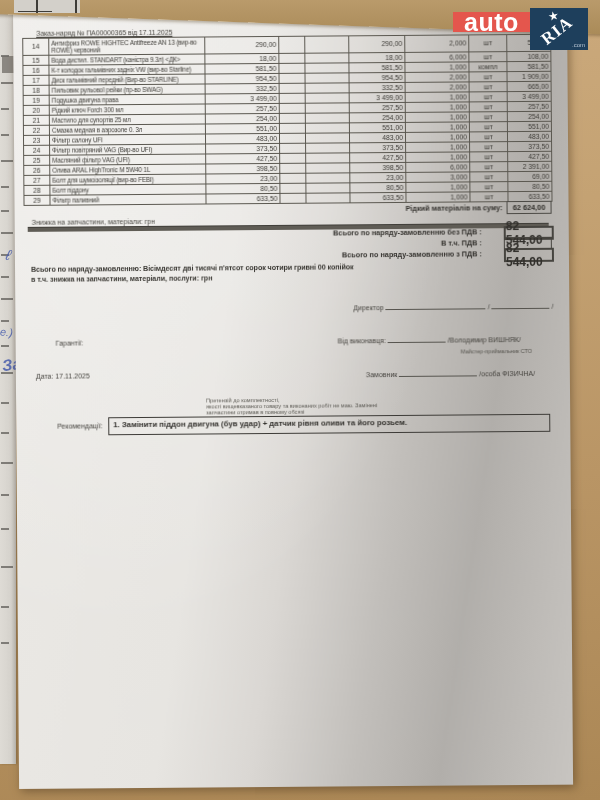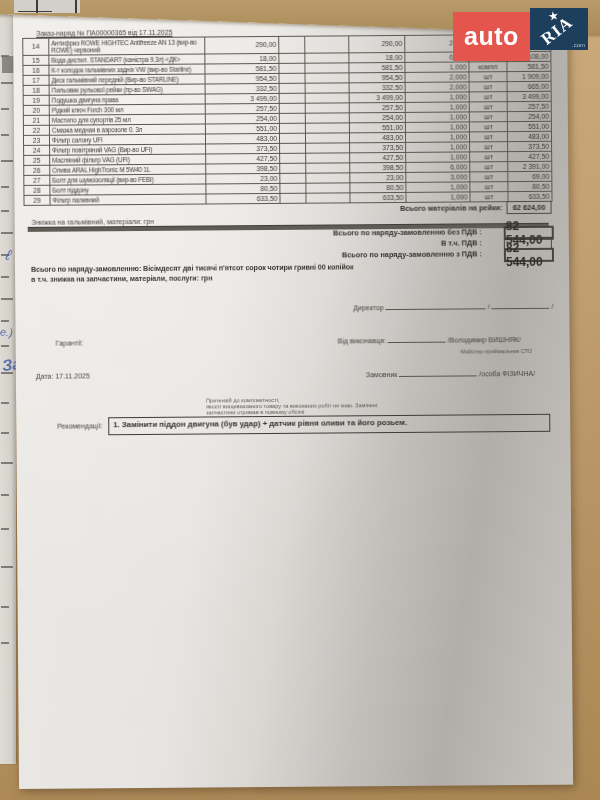--- a/index.html
+++ b/index.html
@@ -92,21 +92,21 @@
   .disclaimer{position:absolute;left:190px;top:388px;font-size:5.6px;line-height:6px;color:#5c5a54;}
   .rec-label{position:absolute;left:41px;top:412px;font-size:7px;color:#45433e;}
   .rec-box{
     position:absolute;left:92px;top:407px;width:442px;height:18px;
     border:1.5px solid #3b3935;font-size:7.8px;font-weight:bold;color:#33312d;
     padding:2px 0 0 4px;box-sizing:border-box;
   }
   
   .logo{position:absolute;z-index:50;}
   .logo-auto{
-    left:453px;top:12px;width:77px;height:49px;background:#e4564d;
+    left:453px;top:12px;width:77px;height:20px;background:#e4564d;
     display:flex;align-items:center;justify-content:center;
     font-size:25px;font-weight:bold;color:#fff;letter-spacing:.5px;
   }
   .logo-ria{
     left:530px;top:8px;width:58px;height:42px;background:#1e3f5c;overflow:hidden;
   }
   .ria-star{position:absolute;left:18px;top:1px;color:#fff;font-size:12px;transform:rotate(-12deg);}
   .ria-text{
     position:absolute;left:10px;top:13px;color:#fff;font-size:17px;font-weight:bold;
     font-family:"Liberation Serif",serif;transform:rotate(-38deg);letter-spacing:1px;
@@ -337,24 +337,24 @@
           <td class="c-e1"></td>
           <td class="c-e2"></td>
           <td class="c-sum">633,50</td>
           <td class="c-qty">1,000</td>
           <td class="c-unit">шт</td>
           <td class="c-total">633,50</td>
         </tr>
       </tbody>
   </table>
 
-  <div class="mat-total-label">Всього матеріалів на рейки:</div>
+  <div class="mat-total-label">Рідкий матеріалів на суму:</div>
   <div class="mat-total-box">62 624,00</div>
 
-  <div class="discount-line">Знижка на гальмівний, матеріали:  грн</div>
+  <div class="discount-line">Знижка на запчастини, матеріали:  грн</div>
 
   <div class="thick-line"></div>
 
   <div class="tot-row" style="top:219px">
     <span class="lbl">Всього по наряду-замовленню без ПДВ :</span>
     <span class="tot-box">82 544,00</span>
   </div>
   <div class="tot-row" style="top:230px">
     <span class="lbl">В т.ч. ПДВ :</span>
     <span class="tot-box thin"></span>

